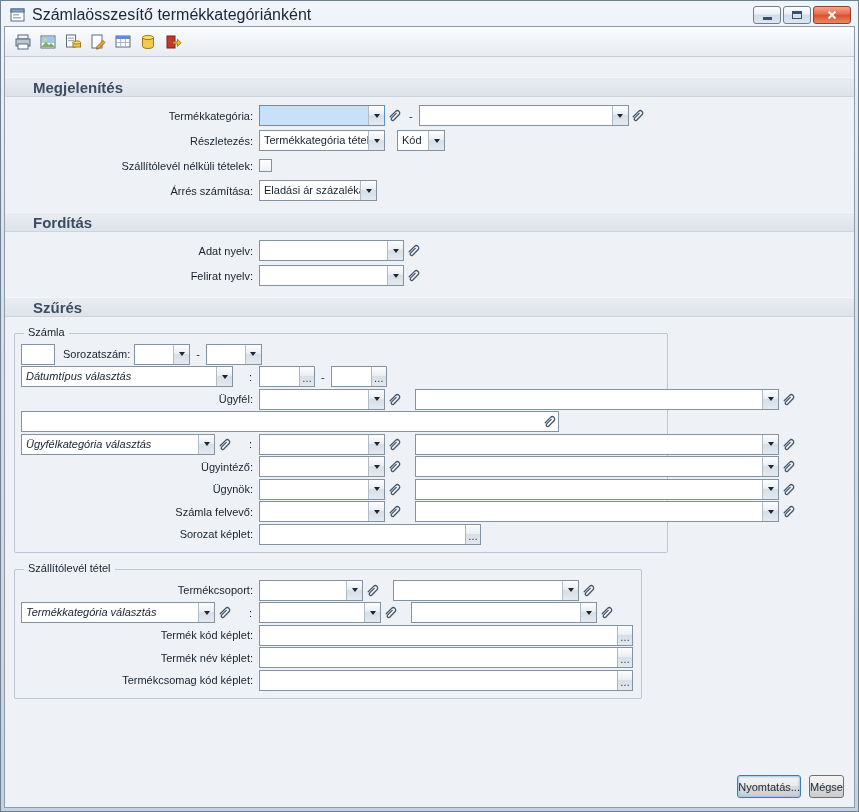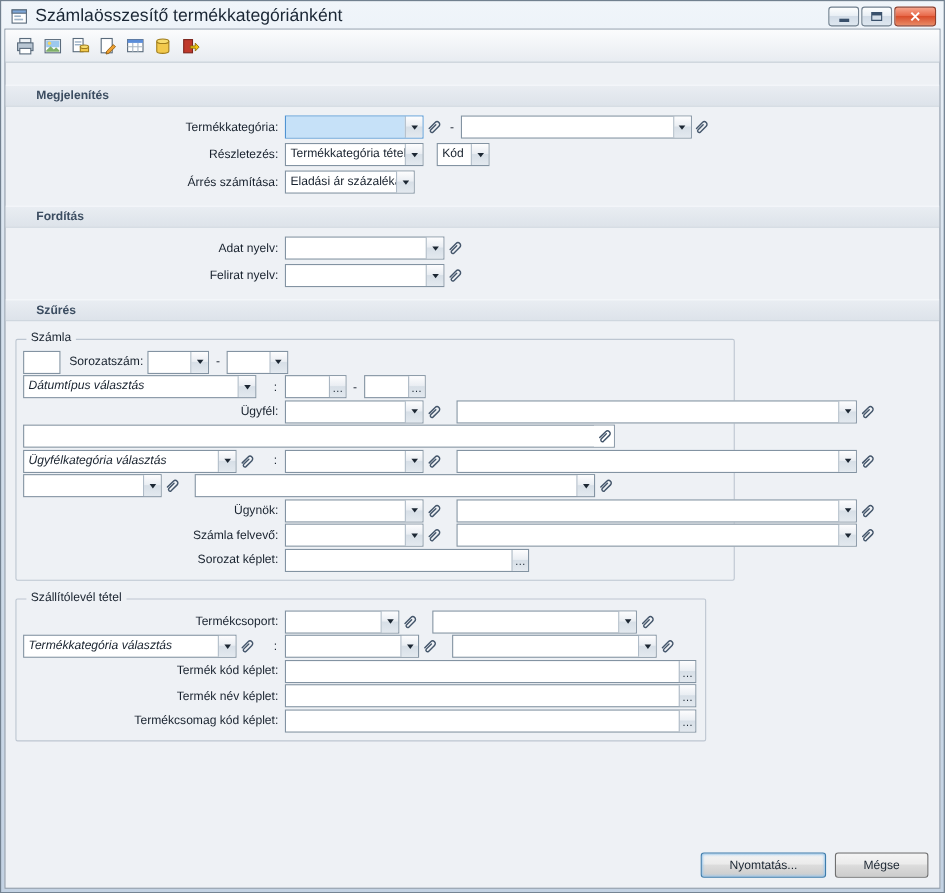--- a/index.html
+++ b/index.html
@@ -42,21 +42,21 @@
     border-bottom:1px solid #c4ccd5;
   }
   .tbtn { width:24px; height:24px; display:flex; align-items:center; justify-content:center; border:1px solid transparent; border-radius:2px; }
 
   .content { flex:1; min-height:0; overflow:hidden; display:flex; flex-direction:column; padding-top:20px; }
 
   .strip {
     height:20px; flex:none; display:flex; align-items:center;
     background:linear-gradient(#e9edf2,#dde3ea);
     border-top:1px solid #f4f7fa; border-bottom:1px solid #ccd4dd;
-    padding-left:28px; font-size:11px; font-weight:bold; color:#3c4d61;
+    padding-left:28px; font-size:15px; font-weight:bold; color:#3c4d61;
     margin-bottom:6px;
   }
   .strip.later { margin-top:9px; }
 
   .row { display:flex; align-items:center; height:21px; margin:2px 0; font-size:11px; color:#18222e; }
   .grow { margin:1.5px 0; }
 
   .lbl { text-align:right; padding-right:6px; flex:none; white-space:nowrap; font-size:11px; color:#18222e; }
   .lbl.outer { width:254px; }
   .lbl.g { width:238px; }
@@ -103,21 +103,21 @@
   .groupbox { position:relative; border:1px solid #bdc6d1; border-radius:2px; margin-left:9px; flex:none; padding:8px 6px 6px 6px; background:transparent; }
   .groupbox .legend { position:absolute; top:-8px; left:9px; background:#eef1f5; padding:0 4px; font-size:11px; color:#18222e; }
   .groupbox.invoice { width:654px; margin-top:10px; }
   .groupbox.delivery { width:628px; margin-top:16px; }
 
   .gap12 { width:12px; flex:none; }
 
   
   .footer { margin-top:auto; flex:none; display:flex; justify-content:flex-end; gap:8px; padding:6px 10px 9px 10px; }
   .btn {
-    height:23px; padding:0 25px; font:11px "Liberation Sans",sans-serif; color:#1c2733;
+    height:23px; padding:0 0; font:11px "Liberation Sans",sans-serif; color:#1c2733;
     border:1px solid #707070; border-radius:3px;
     background:linear-gradient(#f4f4f4,#ebebeb 45%,#dcdcdc 50%,#cccccc);
   }
   .btn.primary { border-color:#3e7cab; box-shadow:0 0 2px 1px #9cc8ec inset; }
 </style>
 </head>
 <body>
 
 <svg width="0" height="0" style="position:absolute">
   <defs>
@@ -247,20 +247,24 @@
         </div>
         <span class="gap12"></span>
         <div class="combo" style="width:48px">
           <div class="ctext">Kód</div>
           <div class="cbtn">
               <span class="arrow"></span>
             </div>
         </div>
       </div>
 
+      <div class="row">
+        <div class="lbl outer">Szállítólevél nélküli tételek:</div>
+        <span class="checkbox"></span>
+      </div>
 
 
       <div class="row">
         <div class="lbl outer">Árrés számítása:</div>
         <div class="combo" style="width:118px">
           <div class="ctext">Eladási ár százaléka</div>
           <div class="cbtn">
               <span class="arrow"></span>
             </div>
         </div>
@@ -414,20 +418,21 @@
               </div>
           </div>
           <button class="clipbtn">
               <svg width="15" height="15" viewBox="0 0 15 15">
                 <use href="#clip-sym"></use>
               </svg>
             </button>
         </div>
 
         <div class="row grow">
+          <div class="lbl g">Ügyintéző:</div>
           <div class="combo" style="width:126px">
             <div class="ctext"></div>
             <div class="cbtn">
                 <span class="arrow"></span>
               </div>
           </div>
           <button class="clipbtn">
               <svg width="15" height="15" viewBox="0 0 15 15">
                 <use href="#clip-sym"></use>
               </svg>

